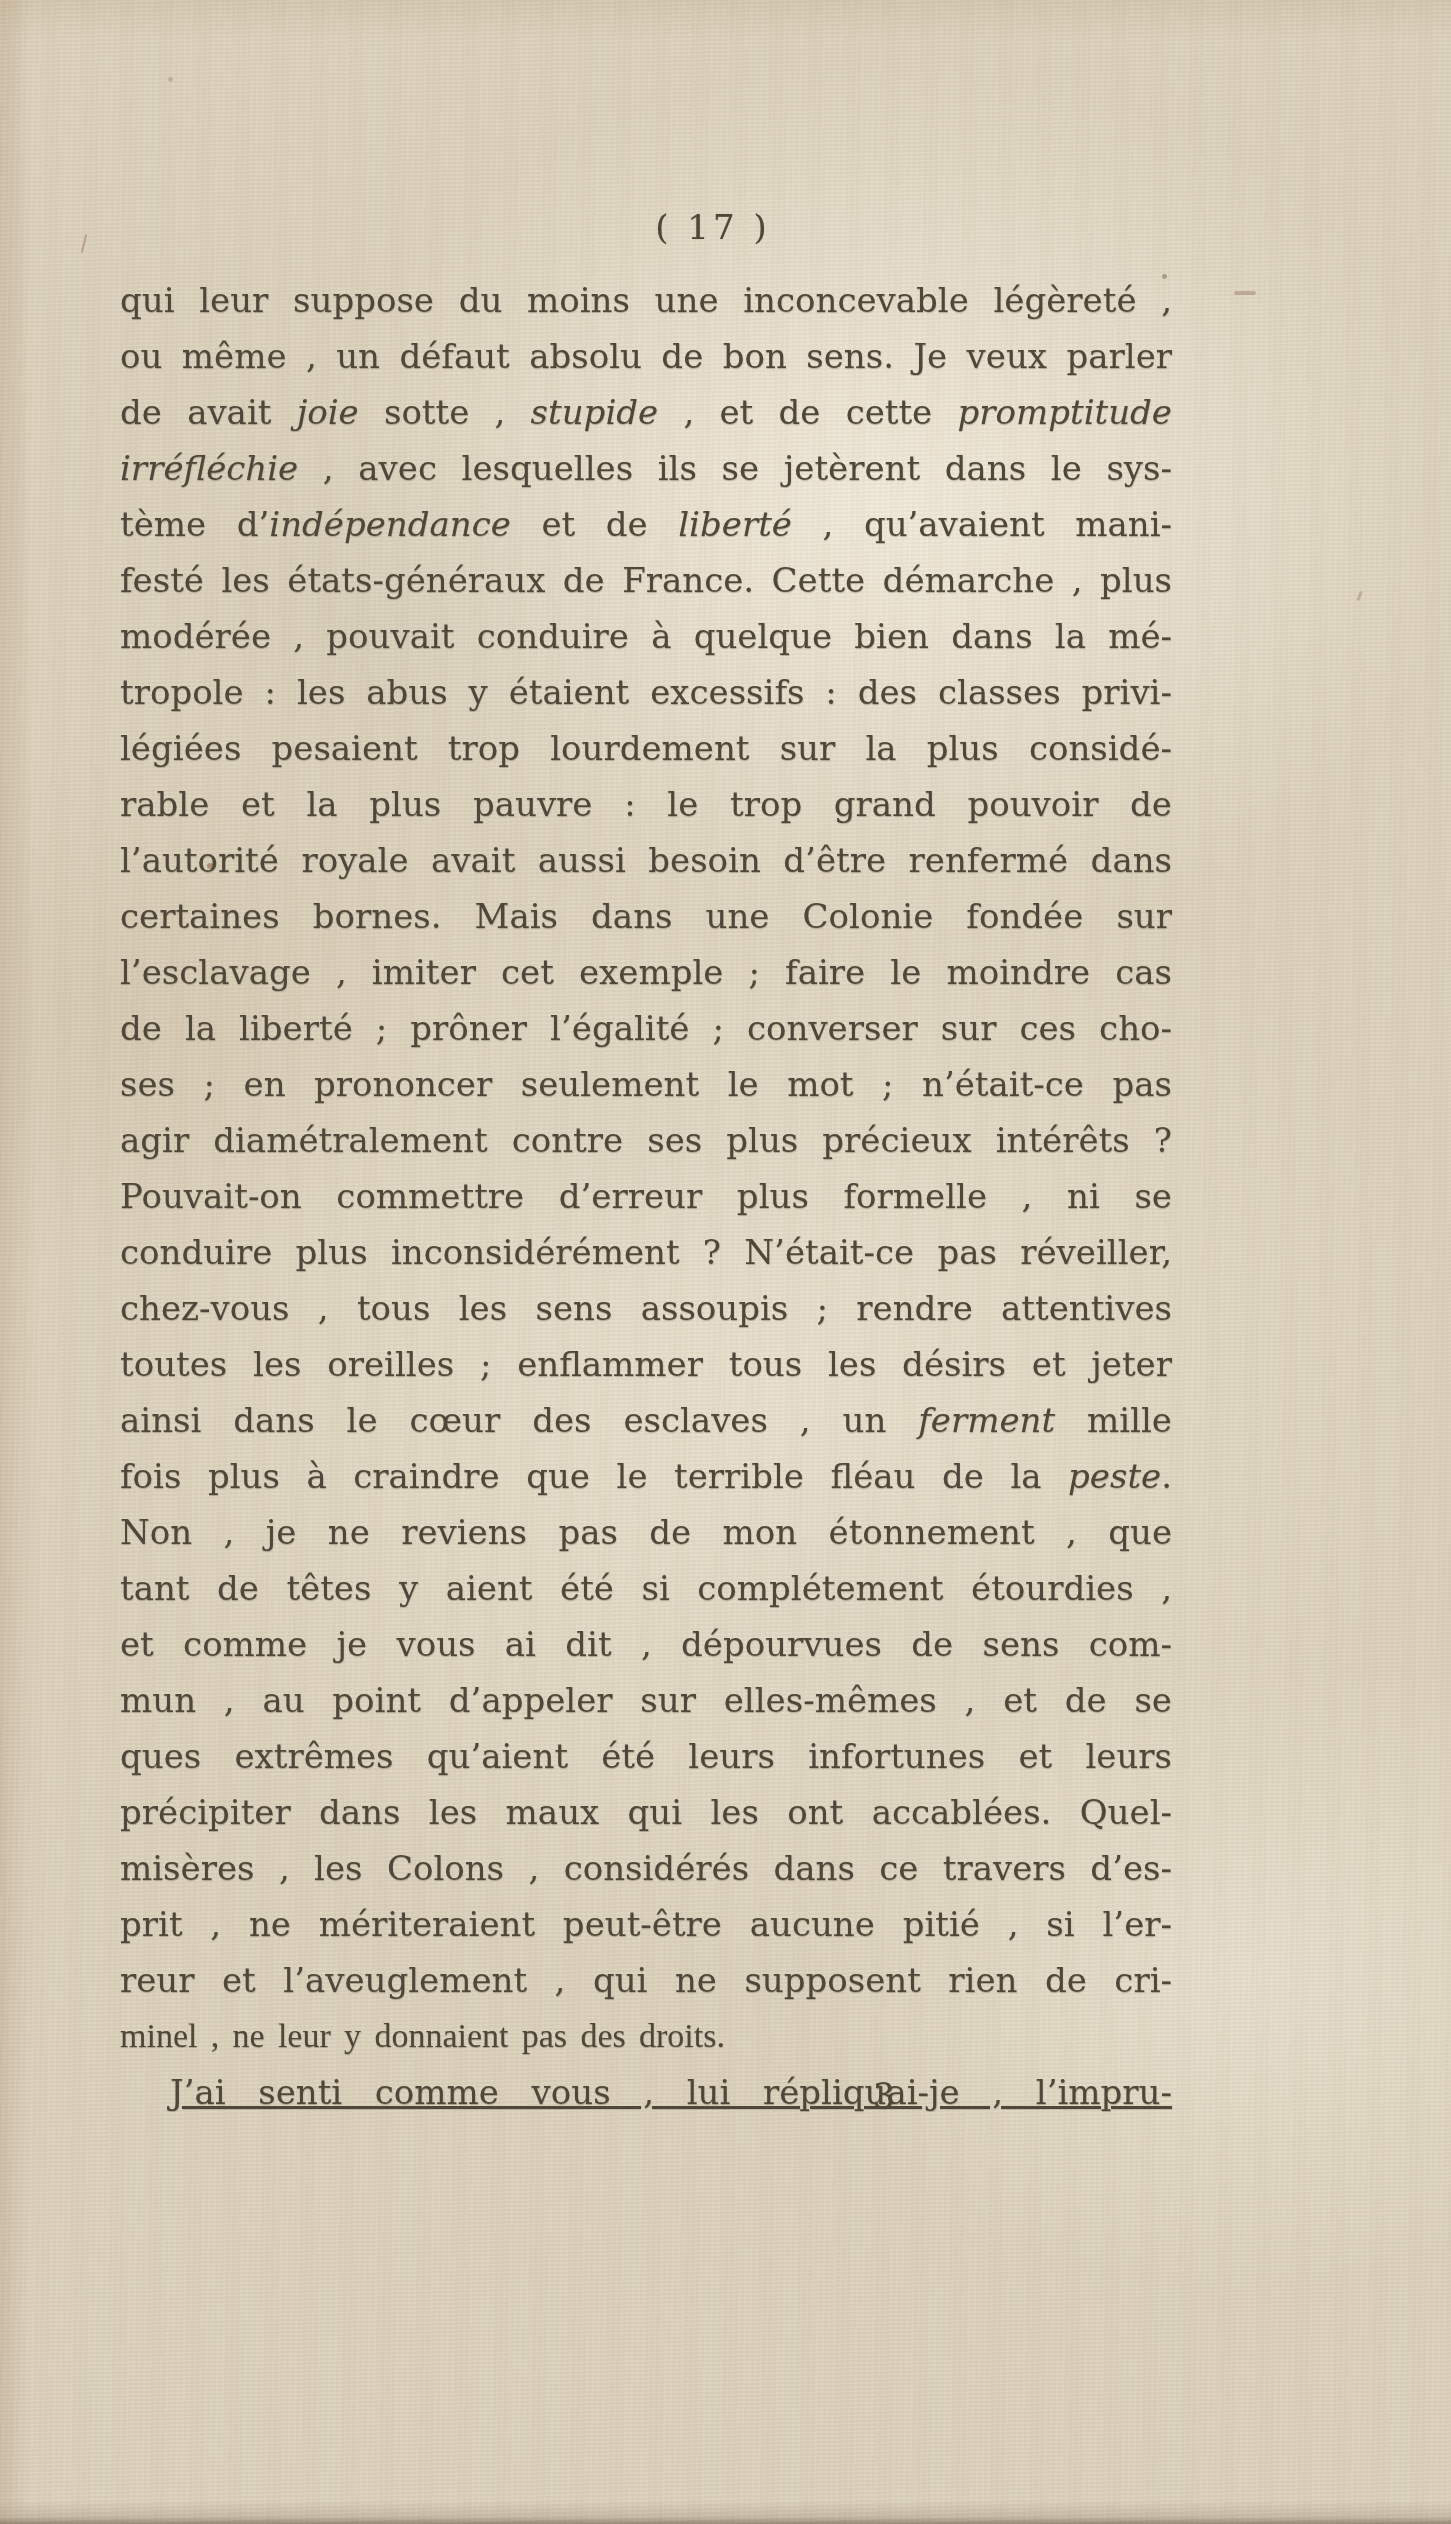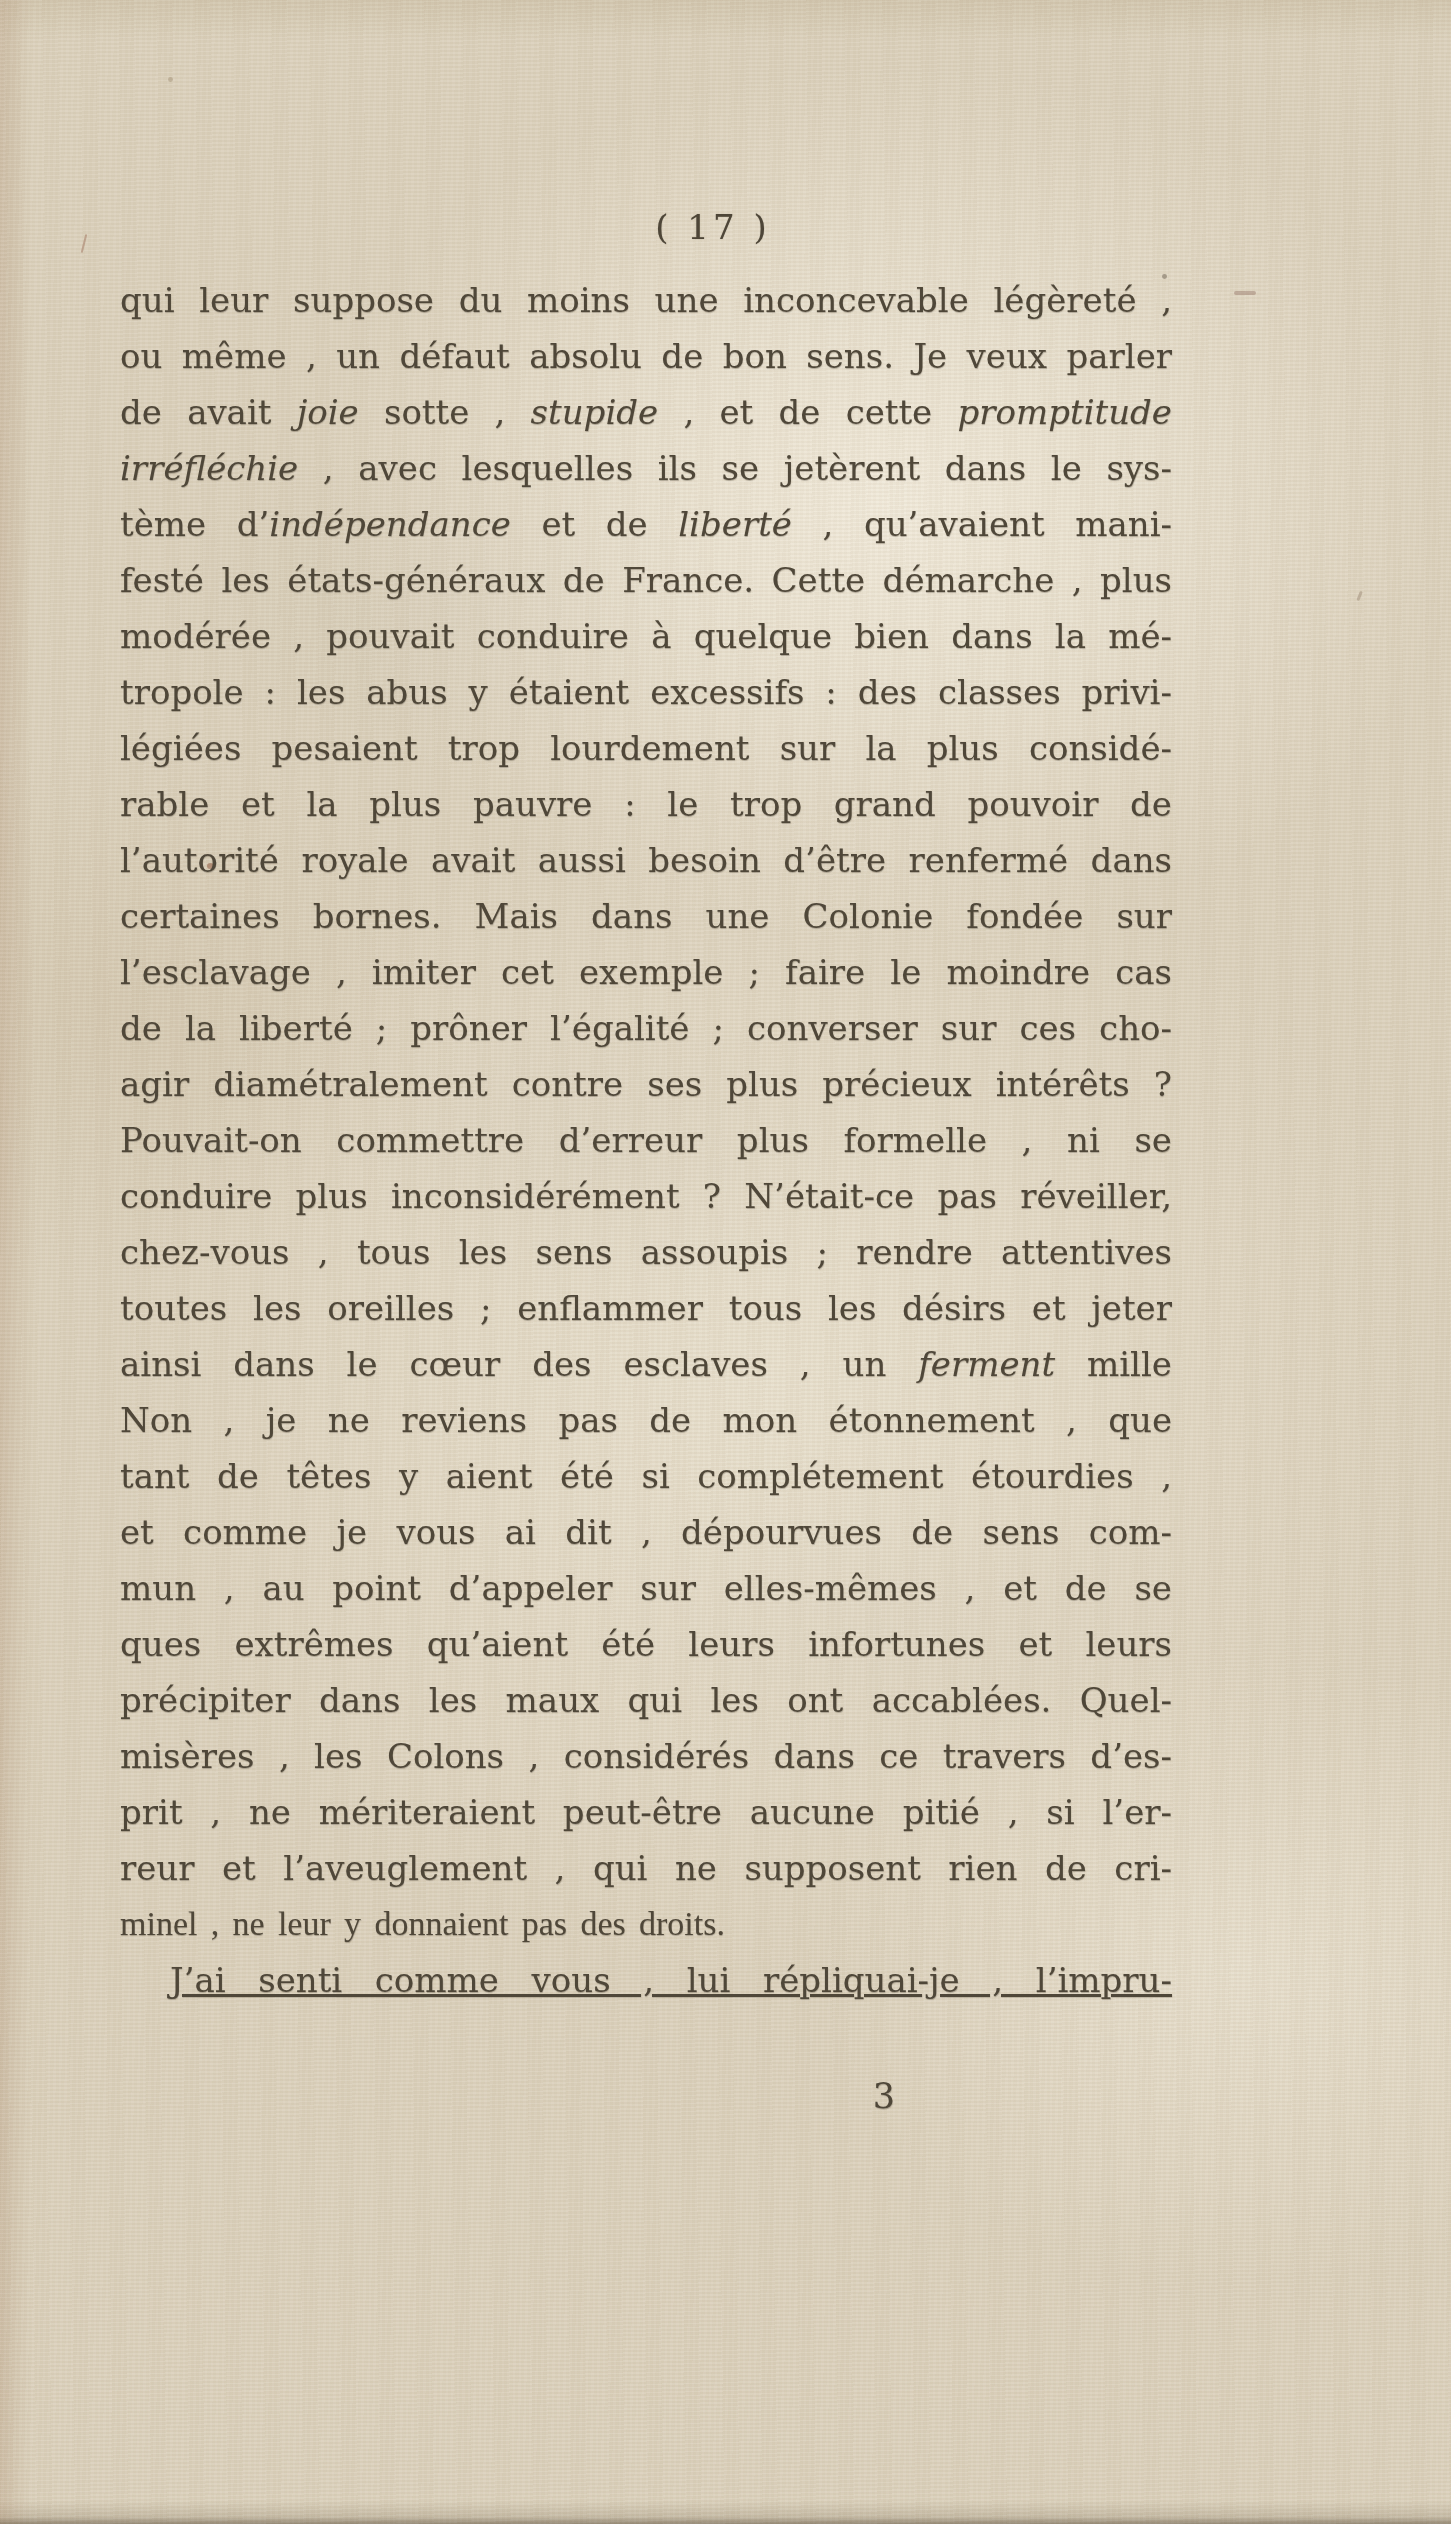--- a/index.html
+++ b/index.html
@@ -121,26 +121,28 @@
       <div class="line"><span class="">tème d’</span><span class="ital">indépendance</span><span class=""> et de </span><span class="ital">liberté</span><span class=""> , qu’avaient mani-</span></div>
       <div class="line"><span class="">festé les états-généraux de France. Cette démarche , plus</span></div>
       <div class="line"><span class="">modérée , pouvait conduire à quelque bien dans la mé-</span></div>
       <div class="line"><span class="">tropole : les abus y étaient excessifs : des classes privi-</span></div>
       <div class="line"><span class="">légiées pesaient trop lourdement sur la plus considé-</span></div>
       <div class="line"><span class="">rable et la plus pauvre : le trop grand pouvoir de</span></div>
       <div class="line"><span class="">l’autorité royale avait aussi besoin d’être renfermé dans</span></div>
       <div class="line"><span class="">certaines bornes. Mais dans une Colonie fondée sur</span></div>
       <div class="line"><span class="">l’esclavage , imiter cet exemple ; faire le moindre cas</span></div>
       <div class="line"><span class="">de la liberté ; prôner l’égalité ; converser sur ces cho-</span></div>
+      <div class="line"><span class="">ses ; en prononcer seulement le mot ; n’était-ce pas</span></div>
       <div class="line"><span class="">agir diamétralement contre ses plus précieux intérêts ?</span></div>
       <div class="line"><span class="">Pouvait-on commettre d’erreur plus formelle , ni se</span></div>
       <div class="line"><span class="">conduire plus inconsidérément ? N’était-ce pas réveiller,</span></div>
       <div class="line"><span class="">chez-vous , tous les sens assoupis ; rendre attentives</span></div>
       <div class="line"><span class="">toutes les oreilles ; enflammer tous les désirs et jeter</span></div>
       <div class="line"><span class="">ainsi dans le cœur des esclaves , un </span><span class="ital">ferment</span><span class=""> mille</span></div>
+      <div class="line"><span class="">fois plus à craindre que le terrible fléau de la </span><span class="ital">peste</span><span class="">.</span></div>
       <div class="line"><span class="">Non , je ne reviens pas de mon étonnement , que</span></div>
       <div class="line"><span class="">tant de têtes y aient été si complétement étourdies ,</span></div>
       <div class="line"><span class="">et comme je vous ai dit , dépourvues de sens com-</span></div>
       <div class="line"><span class="">mun , au point d’appeler sur elles-mêmes , et de se</span></div>
       <div class="line"><span class="">ques extrêmes qu’aient été leurs infortunes et leurs</span></div>
       <div class="line"><span class="">précipiter dans les maux qui les ont accablées. Quel-</span></div>
       <div class="line"><span class="">misères , les Colons , considérés dans ce travers d’es-</span></div>
       <div class="line"><span class="">prit , ne mériteraient peut-être aucune pitié , si l’er-</span></div>
       <div class="line"><span class="">reur et l’aveuglement , qui ne supposent rien de cri-</span></div>
       <div class="line no-just"><span class="">minel , ne leur y donnaient pas des droits.</span></div>

